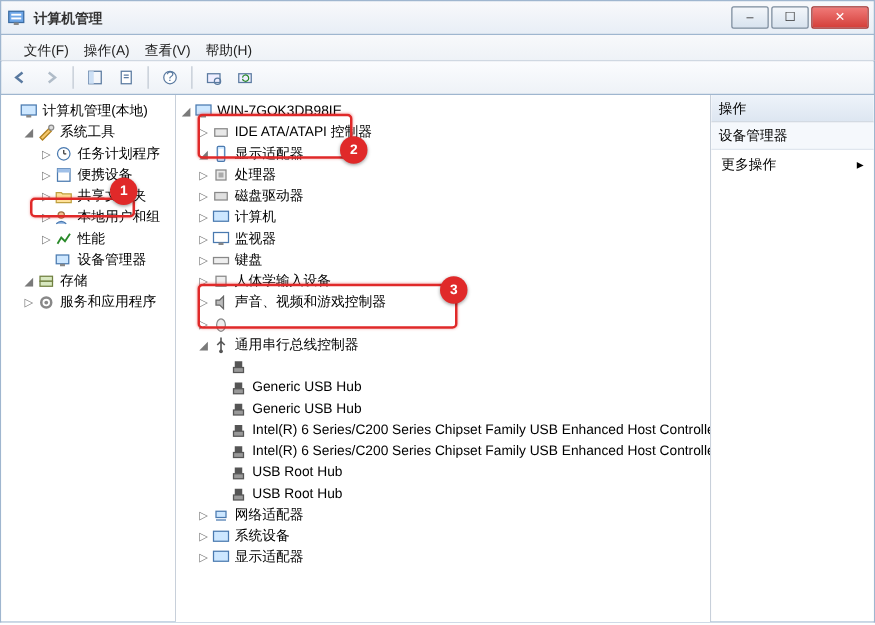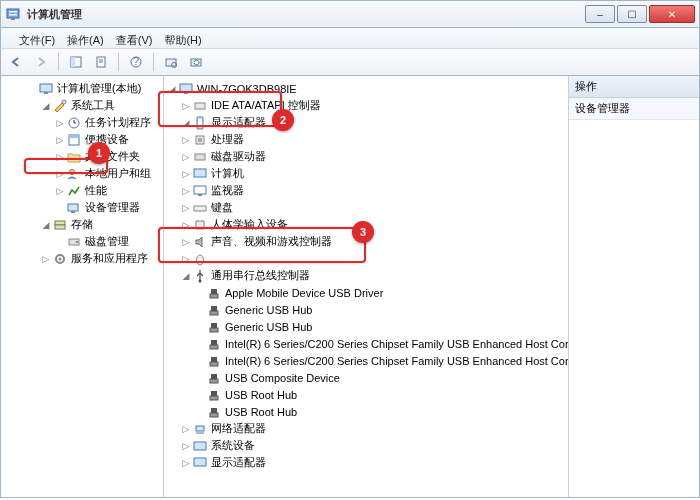--- a/index.html
+++ b/index.html
@@ -18,21 +18,21 @@
 .menubar span { color:#222; }
 
 
 .toolbar { height: 28px; background: linear-gradient(#fbfcfe,#eef2f7); border:1px solid #9fb6cf; border-top:1px solid #d0d8e2; display:flex; align-items:center; padding: 0 4px; gap: 3px;}
 .tbtn { width:22px; height:22px; border:1px solid transparent; display:flex; align-items:center; justify-content:center; border-radius:2px; }
 .tsep { width:1px; height:18px; background:#c0c8d2; margin:0 3px;}
 
 
 .main { display:flex; height: calc(500px - 28px - 20px - 28px - 2px); border-left:1px solid #9fb6cf;border-right:1px solid #9fb6cf;border-bottom:1px solid #9fb6cf;}
 .pane { overflow:auto; background:#fff; }
-.leftpane { width: 140px; border-right:1px solid #c8d0da;margin-left:23px;}
+.leftpane { width: 140px; border-right:1px solid #c8d0da;}
 .midpane { flex:1; border-right:1px solid #c8d0da;}
 .rightpane { width: 130px; }
 .rightpane .hdr { background:linear-gradient(#eef3fa,#dde6f1); padding:3px 6px; font-weight:normal; border-bottom:1px solid #c8d0da;}
 .rightpane .sub { background:#f5f8fc; padding:3px 6px; border-bottom:1px solid #e0e6ee;}
 .rightpane .act { padding:4px 8px; display:flex; align-items:center; justify-content:space-between;}
 
 
 .tree { padding: 4px 2px; }
 .titem { display:flex; align-items:center; height:17px; white-space:nowrap; }
 .titem .tw { width:12px; text-align:center; color:#7a7a7a; font-size:9px; cursor:default; flex-shrink:0;}
@@ -191,28 +191,20 @@
           <span class="lbl">设备管理器</span>
         </div>
       <div class="titem ind1">
           <span class="tw">◢</span>
           <span class="ic"><svg width="16" height="16">
               <rect x="3" y="4" width="10" height="4" fill="#d8e8c0" stroke="#708040"></rect>
               <rect x="3" y="8" width="10" height="4" fill="#d8e8c0" stroke="#708040"></rect>
             </svg></span>
           <span class="lbl">存储</span>
         </div>
-      <div class="titem ind2">
-          <span class="tw"></span>
-          <span class="ic"><svg width="16" height="16">
-              <rect x="3" y="5" width="10" height="6" fill="#e0e0e0" stroke="#888"></rect>
-              <circle cx="11" cy="8" r="1" fill="#4a7ab0"></circle>
-            </svg></span>
-          <span class="lbl">磁盘管理</span>
-        </div>
       <div class="titem ind1">
           <span class="tw">▷</span>
           <span class="ic"><svg width="16" height="16">
               <circle cx="8" cy="8" r="4" fill="none" stroke="#888" stroke-width="2"></circle>
               <circle cx="8" cy="8" r="1.5" fill="#888"></circle>
             </svg></span>
           <span class="lbl">服务和应用程序</span>
         </div>
     </div>
   </div>
@@ -306,21 +298,20 @@
               <circle cx="8" cy="13" r="1.5" fill="#555"></circle>
             </svg></span>
           <span class="lbl">通用串行总线控制器</span>
         </div>
       <div class="titem ind2">
           <span class="tw"></span>
           <span class="ic"><svg width="16" height="16">
               <rect x="5" y="4" width="6" height="5" fill="#555"></rect>
               <rect x="4" y="9" width="8" height="4" fill="#999" stroke="#555"></rect>
             </svg></span>
-          <span class="lbl">Apple Mobile Device USB Driver</span>
         </div>
       <div class="titem ind2">
           <span class="tw"></span>
           <span class="ic"><svg width="16" height="16">
               <rect x="5" y="4" width="6" height="5" fill="#555"></rect>
               <rect x="4" y="9" width="8" height="4" fill="#999" stroke="#555"></rect>
             </svg></span>
           <span class="lbl">Generic USB Hub</span>
         </div>
       <div class="titem ind2">
@@ -339,28 +330,20 @@
             </svg></span>
           <span class="lbl">Intel(R) 6 Series/C200 Series Chipset Family USB Enhanced Host Controller - 1C26</span>
         </div>
       <div class="titem ind2">
           <span class="tw"></span>
           <span class="ic"><svg width="16" height="16">
               <rect x="5" y="4" width="6" height="5" fill="#555"></rect>
               <rect x="4" y="9" width="8" height="4" fill="#999" stroke="#555"></rect>
             </svg></span>
           <span class="lbl">Intel(R) 6 Series/C200 Series Chipset Family USB Enhanced Host Controller - 1C2D</span>
-        </div>
-      <div class="titem ind2">
-          <span class="tw"></span>
-          <span class="ic"><svg width="16" height="16">
-              <rect x="5" y="4" width="6" height="5" fill="#555"></rect>
-              <rect x="4" y="9" width="8" height="4" fill="#999" stroke="#555"></rect>
-            </svg></span>
-          <span class="lbl">USB Composite Device</span>
         </div>
       <div class="titem ind2">
           <span class="tw"></span>
           <span class="ic"><svg width="16" height="16">
               <rect x="5" y="4" width="6" height="5" fill="#555"></rect>
               <rect x="4" y="9" width="8" height="4" fill="#999" stroke="#555"></rect>
             </svg></span>
           <span class="lbl">USB Root Hub</span>
         </div>
       <div class="titem ind2">
@@ -392,20 +375,24 @@
               <rect x="2" y="3" width="12" height="8" fill="#cde7ff" stroke="#4a7ab0"></rect>
             </svg></span>
           <span class="lbl">显示适配器</span>
         </div>
     </div>
   </div>
 
   <div class="pane rightpane">
     <div class="hdr">操作</div>
     <div class="sub">设备管理器</div>
+    <div class="act">
+      <span>更多操作</span>
+      <span>▸</span>
+    </div>
   </div>
 
 </div>
 
 <div class="redbox" style="left:24px; top:158px; width:84px; height:16px;"></div>
 <div class="callout" style="left:88px; top:142px;">
     <span>1</span>
   </div>
 
 <div class="redbox" style="left:158px; top:91px; width:124px; height:36px;"></div>

